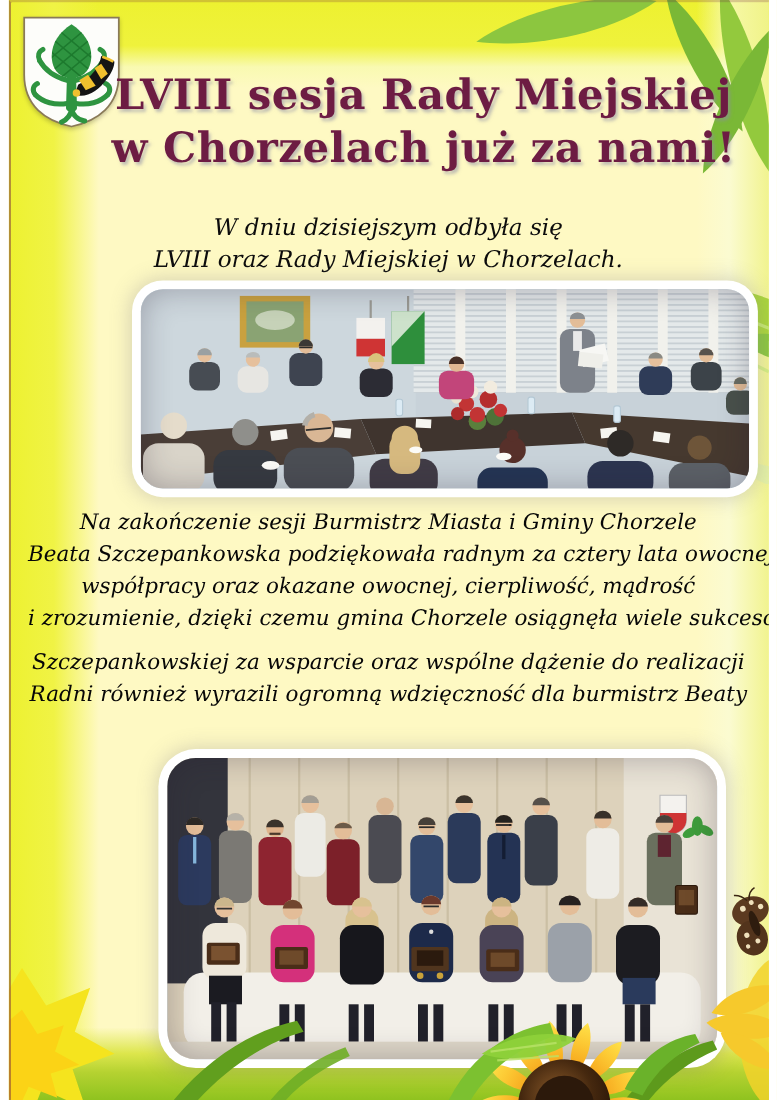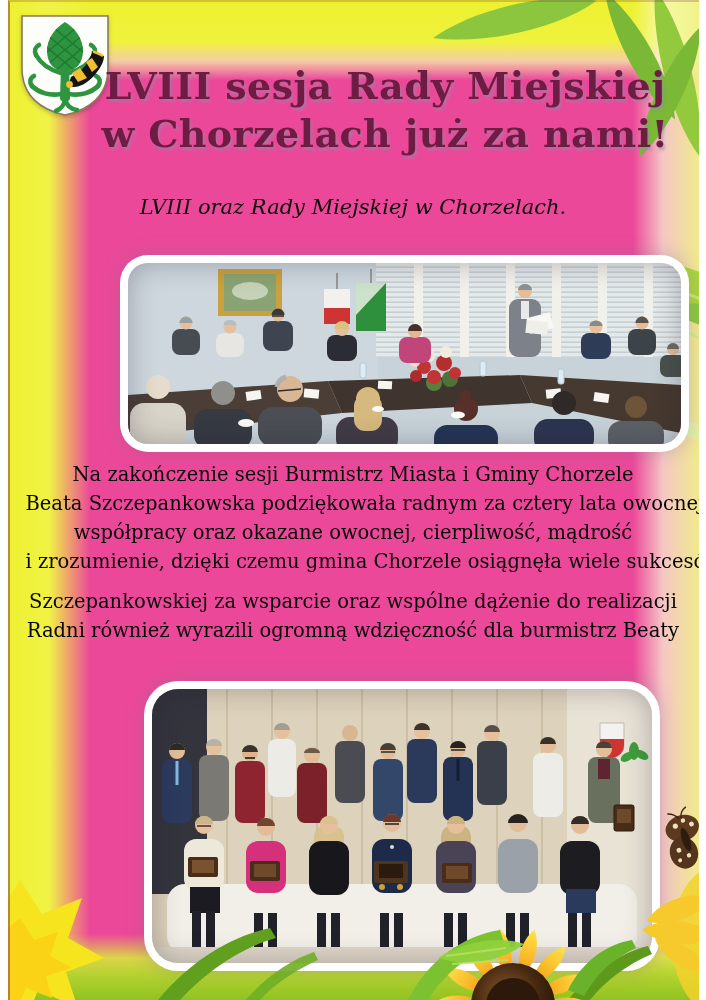--- a/index.html
+++ b/index.html
@@ -1,18 +1,18 @@
 <!DOCTYPE html>
 <html lang="pl"><head>
 <meta charset="utf-8">
 <style>
   html,body{margin:0;padding:0;background:#ffffff;}
   .page{
     position:relative;width:691px;height:1000px;margin:0 auto;
-    background:#ec4899;overflow:hidden;
+    background:#fef9c3;overflow:hidden;
     font-family:"DejaVu Serif","Liberation Serif",serif;
   }
   
   .band{position:absolute;pointer-events:none;}
   .band-top{top:0;left:0;right:0;height:80px;
     background:linear-gradient(180deg,#edf130 0%,#eff23c 52%,rgba(247,250,170,.75) 76%,rgba(255,255,255,0) 100%);}
   .band-left{top:0;left:0;bottom:0;width:82px;
     background:linear-gradient(90deg,#edf130 0%,#f0f345 50%,rgba(255,255,255,0) 100%);}
   .band-right{top:0;right:0;bottom:0;width:66px;
     background:linear-gradient(270deg,rgba(240,243,140,.95) 0%,rgba(250,252,215,.7) 55%,rgba(255,255,255,0) 100%);}
@@ -26,21 +26,21 @@
     filter:drop-shadow(0 2px 2px rgba(0,0,0,.22));}
   
   .title{position:absolute;top:62px;left:72px;right:8px;margin:0;
     text-align:center;color:#6d1c43;font-weight:bold;font-size:38px;line-height:48px;
     letter-spacing:.4px;text-shadow:2px 3px 3px rgba(140,140,165,.55);}
   .title span{display:block;}
   .subtitle{position:absolute;top:172px;left:20px;right:20px;
     text-align:center;font-style:italic;font-size:21px;line-height:29px;color:#0c0c0c;}
   .subtitle span{display:block;}
   .para{position:absolute;left:18px;right:18px;text-align:center;
-    font-size:19.5px;line-height:29px;color:#070707;}
+    font-style:italic;font-size:19.5px;line-height:29px;color:#070707;}
   .para div{white-space:nowrap;}
   .para-1{top:460px;}
   .para-2{top:587px;}
   
   .photo{position:absolute;overflow:hidden;background:#c2ccd3;
     box-shadow:0 0 0 8px #ffffff,0 0 18px 9px rgba(120,120,135,.30);}
   .photo-1{left:80px;top:247px;width:553px;height:181px;border-radius:20px;}
   .photo-2{left:104px;top:673px;width:500px;height:274px;border-radius:26px;}
   .photo::after{content:"";position:absolute;inset:0;border-radius:inherit;
     box-shadow:inset 0 0 28px rgba(35,25,45,.30);}
@@ -110,20 +110,21 @@
       <path d="M87,46 C84,44 80,42.5 77,41.5" stroke="#f0c02e" stroke-width="2.4" fill="none"></path>
     </g>
   </svg>
 
   <h1 class="title">
     <span>LVIII sesja Rady Miejskiej</span>
     <span>w Chorzelach już za nami!</span>
   </h1>
 
   <p class="subtitle">
+    <span>W dniu dzisiejszym odbyła się</span>
     <span>LVIII oraz Rady Miejskiej w Chorzelach.</span>
   </p>
 
   <figure class="photo photo-1" role="img" aria-label="Sala obrad – radni przy stole podczas sesji, przemawia mężczyzna z kartkami">
     <svg viewBox="0 0 553 181" preserveAspectRatio="none">
       <defs>
         <pattern id="blinds" width="4" height="5" patternUnits="userSpaceOnUse">
           <rect width="4" height="5" fill="#e4e9ea"></rect>
             <rect y="3.4" width="4" height="1.6" fill="#c7cfd4"></rect>
         </pattern>

